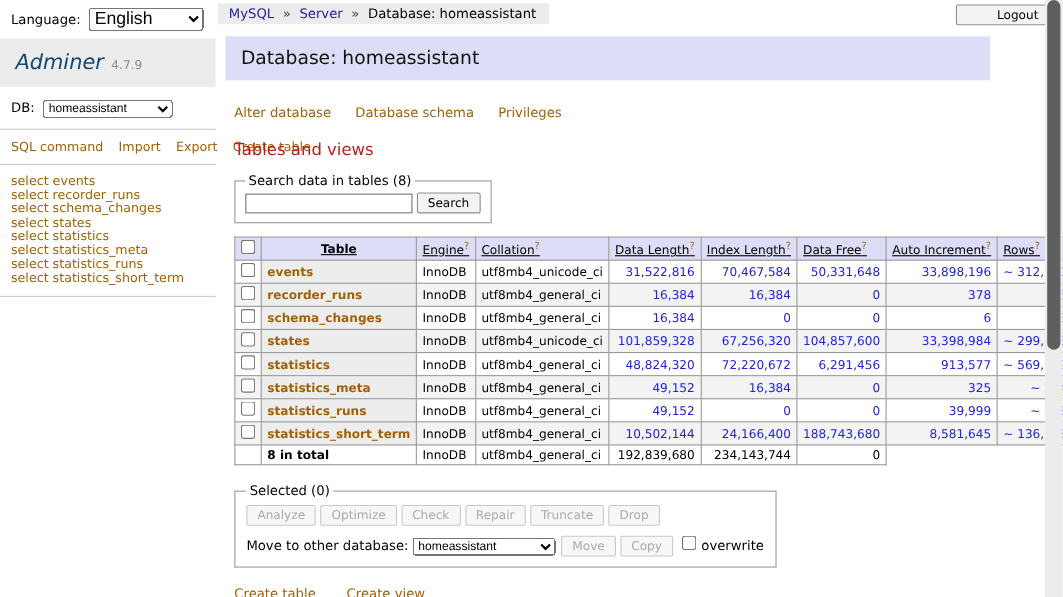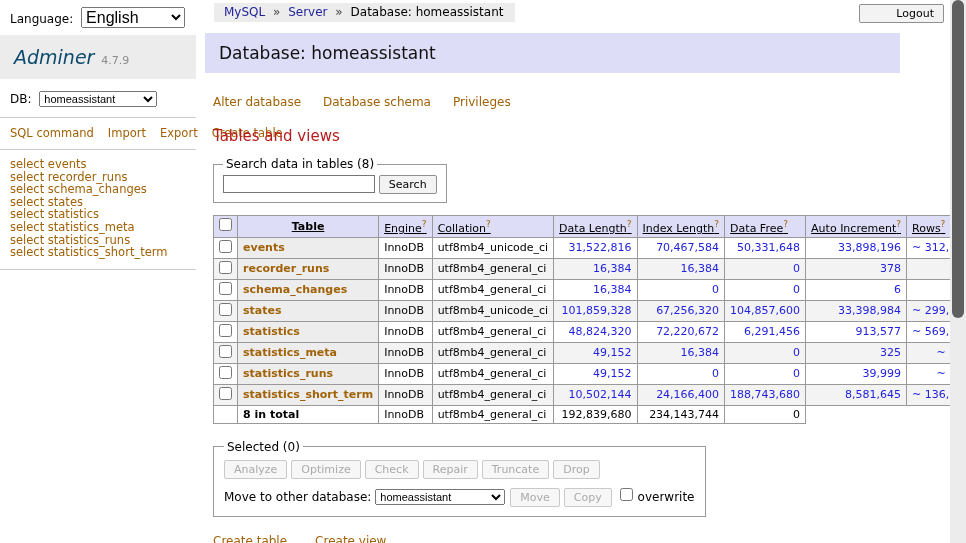--- a/index.html
+++ b/index.html
@@ -16,25 +16,25 @@
   #logo-band .ver { font-size:11px; color:#8b8b8b; margin-left:3px; }
   .db-row { padding:12px 0 10px 10px; font-size:12px; }
   .db-row select { width:118px; margin-left:4px; font-size:11px; }
   #sidebar hr { border:none; border-top:1px solid #ccc; margin:0 0 0 0; }
   .cmd-block { padding:8px 8px 8px 10px; width:196px; line-height:15px; font-size:11.5px; }
   .cmd-block a { margin-right:14px; white-space:nowrap; }
   .tbl-links { padding:8px 0 10px 10px; }
   .tbl-links a { display:block; font-size:11.5px; line-height:12.6px; white-space:nowrap; }
 
   
-  #breadcrumb { position:absolute; left:214px; top:3px; height:19px; background:#ececec;
+  #breadcrumb { position:absolute; left:198px; top:3px; height:19px; background:#ececec;
     padding:2px 12px 0 10px; font-size:12px; color:#000; white-space:nowrap; }
   #breadcrumb a { color:#23239b; }
   #breadcrumb .sep { color:#444; margin:0 4px; }
-  #logout-btn { position:absolute; top:4px; right:22px;padding-left:36px; }
+  #logout-btn { position:absolute; top:4px; right:12px;padding-left:36px; }
 
   button { font-family:"DejaVu Sans", sans-serif; font-size:11px; padding:2px 9px;
     background:#f3f3f3; border:1px solid #8f8f8f; border-radius:2px; color:#000; cursor:pointer; }
   button:disabled { color:#aaaaaa; border-color:#c9c9c9; background:#f7f7f7; cursor:default; }
 
   
   #content { position:absolute; left:205px; top:0; width:745px; }
   h2#page-title { margin-top:33px; margin-right:50px; background:#ddddf7; padding:10px 0 10px 14px;
     font-size:17px; font-weight:normal; color:#111; }
   .actions-row { margin:22px 0 0 8px; }

